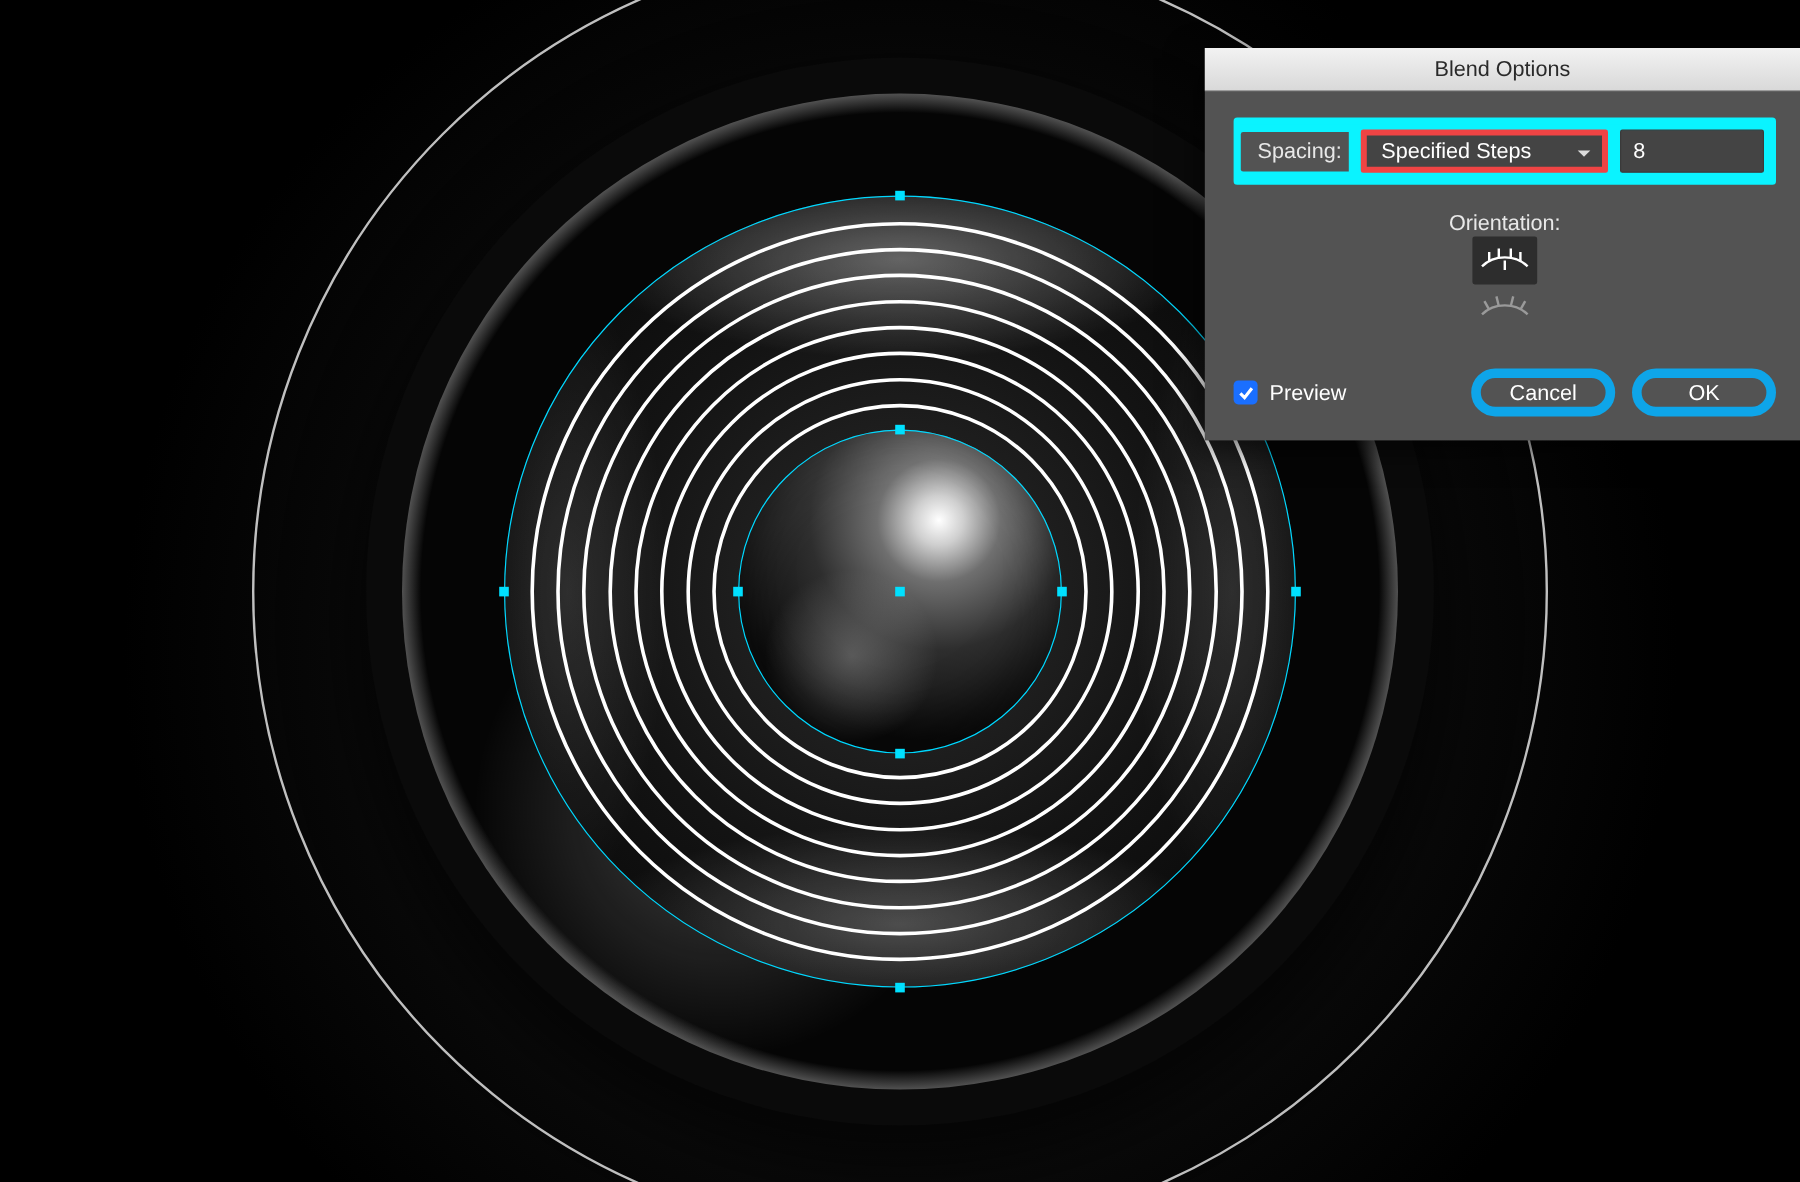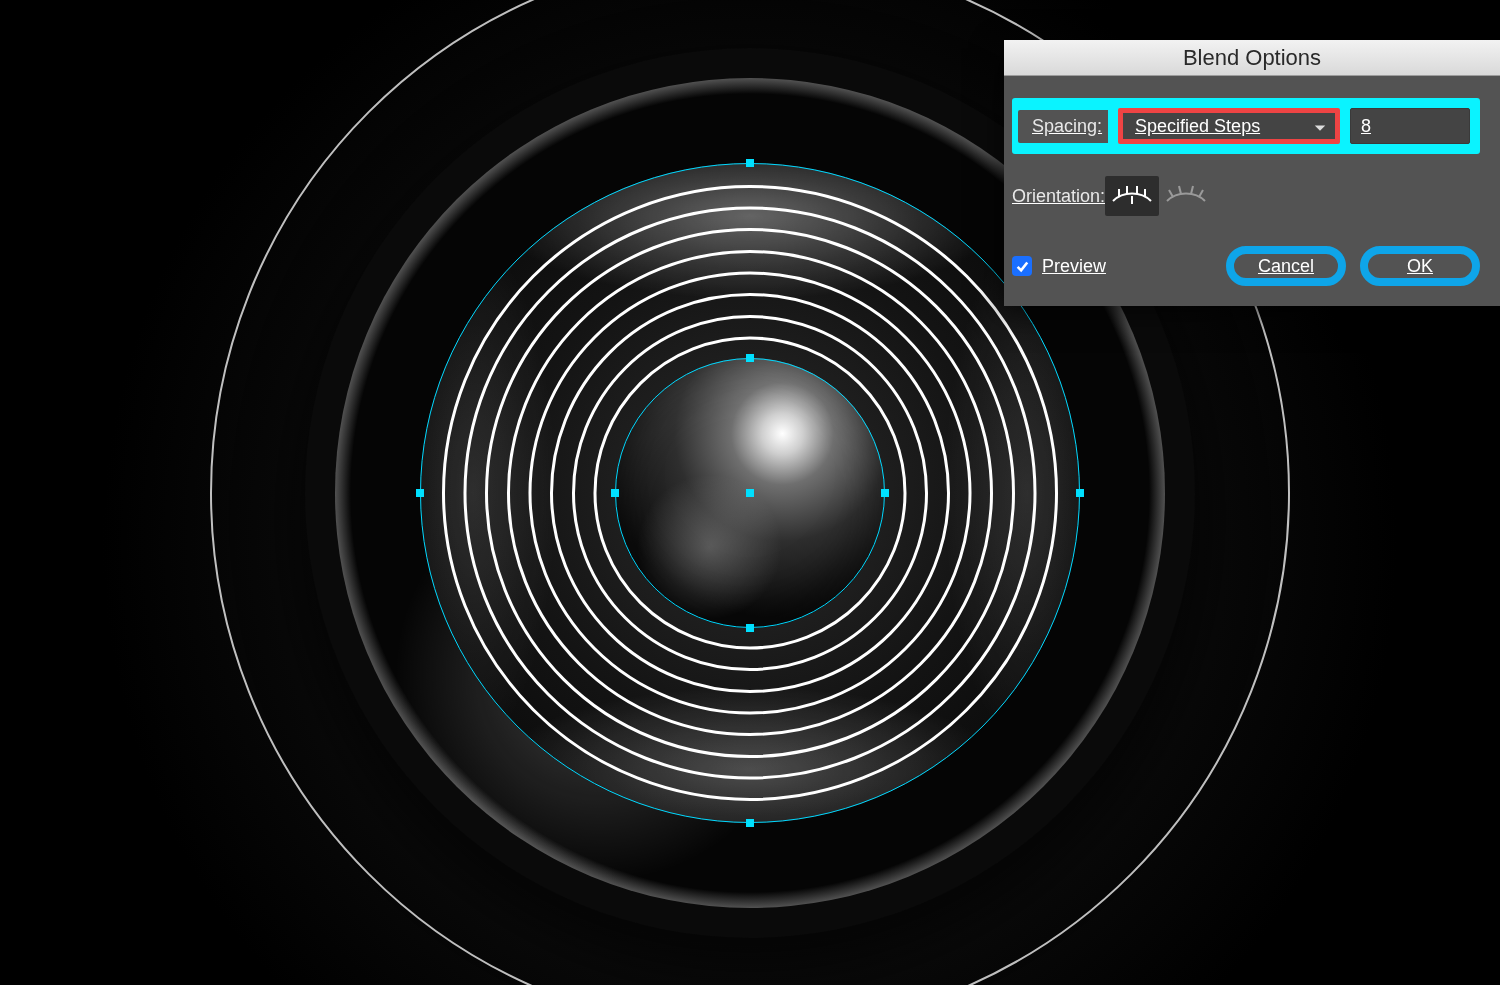--- a/index.html
+++ b/index.html
@@ -138,27 +138,27 @@
     width: 496px;
     background: #535353;
     box-shadow: -4px 8px 26px rgba(0,0,0,0.6);
     color: #ffffff;
     font-size: 18px;
   }
   .titlebar {
     height: 36px;
     background: linear-gradient(#f2f2f2,#d9d9d9);
     color: #2a2a2a;
-    font-size: 22px;
+    font-size: 18px;
     display: flex;
     align-items: center;
     justify-content: center;
     border-bottom: 1px solid #9c9c9c;
   }
-  .dlg-body { padding: 22px 20px 20px 8px; text-decoration: underline; }
+  .dlg-body { padding: 22px 20px 20px 24px; }
 
   .highlight-row{
     border: 6px solid #0af3ff;
     border-radius:3px;
     background:#0af3ff;
     display:flex;
     align-items:center;
     gap:10px;
     padding:4px 4px;
     margin-bottom: 22px;
@@ -195,20 +195,21 @@
     height:36px;
     color:#fff;
     font-size:18px;
     padding:0 10px;
     border-radius:2px;
   }
 
   .orient-row{
     display:flex; align-items:center; 
     margin-bottom:30px;
+    flex-direction:column;
   }
   .orient-row .lbl{ color:#e8e8e8; }
   .orient-btn{
     width:54px; height:40px;
     display:flex; align-items:center; justify-content:center;
     cursor:pointer;
     border-radius:2px;
   }
   .orient-btn.active{ background:#2d2d2d; }
   .orient-btn svg{ width:42px; height:22px; }

